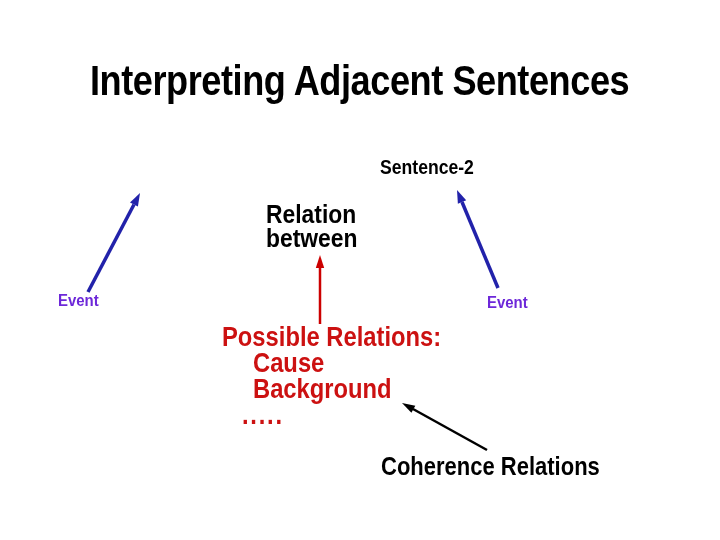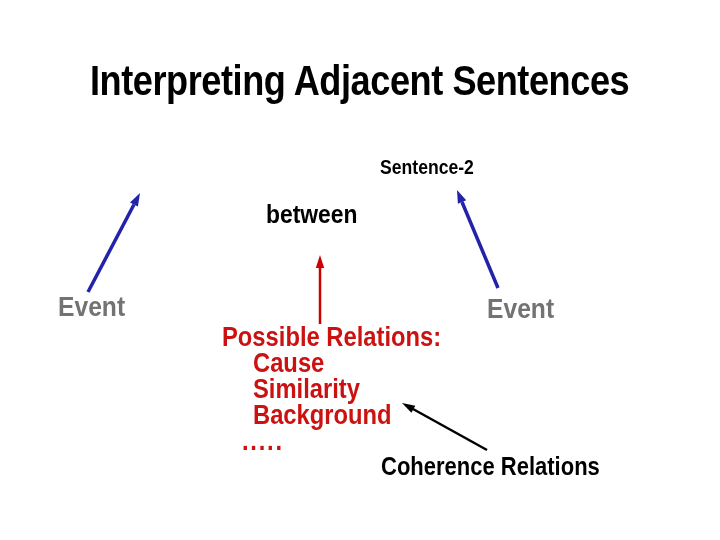--- a/index.html
+++ b/index.html
@@ -12,21 +12,21 @@
     font-weight:bold;
     color:#000;
   }
   .abs{position:absolute;white-space:nowrap;}
   .cond{display:inline-block;transform:scaleX(0.88);transform-origin:0 0;white-space:nowrap;}
   .title{left:0;right:0;top:57px;text-align:center;font-size:42px;letter-spacing:-0.5px;}
   .title .cond{transform:scaleX(0.86);transform-origin:50% 0;}
   .sentence1{left:113px;top:154px;font-size:27px;}
   .sentence2{left:380px;top:156px;font-size:20px;}
   .relation{left:266px;top:202px;font-size:26px;line-height:24px;}
-  .event{font-size:28px;color:#737373;}
+  .event{font-size:17px;color:#6d28d9;}
   .event-left{left:58px;top:291px;}
   .event-right{left:487px;top:293px;}
   .possible{left:222px;top:324px;font-size:27px;line-height:26px;color:#CC1111;}
   .possible .indent{margin-left:31px;}
   .possible .dots{margin-left:20px;letter-spacing:2px;}
   .coherence{left:381px;top:452px;font-size:25px;}
   .arrow-layer{position:absolute;left:0;top:0;width:720px;height:540px;pointer-events:none;}
 </style>
 </head>
 <body>
@@ -59,42 +59,40 @@
   <div class="abs title">
     <span class="cond">Interpreting Adjacent Sentences</span>
   </div>
 
 
   <div class="abs sentence2">
     <span class="cond">Sentence-2</span>
   </div>
 
   <div class="abs relation">
+    <div><span class="cond">Relation</span></div>
     <div><span class="cond">between</span></div>
   </div>
 
   <div class="abs event event-left">
     <span class="cond">Event</span>
   </div>
 
   <div class="abs event event-right">
     <span class="cond">Event</span>
   </div>
 
   <div class="abs possible">
     <div>
       <span class="cond">Possible Relations:</span>
     </div>
     <div class="indent">
       <span class="cond">Cause</span>
     </div>
     <div class="indent">
-      <span class="cond">Similarity</span>
-    </div>
-    <div class="indent">
       <span class="cond">Background</span>
     </div>
     <div class="dots">
       <span class="cond">.....</span>
     </div>
   </div>
 
   <div class="abs coherence">
     <span class="cond">Coherence Relations</span>
   </div>

